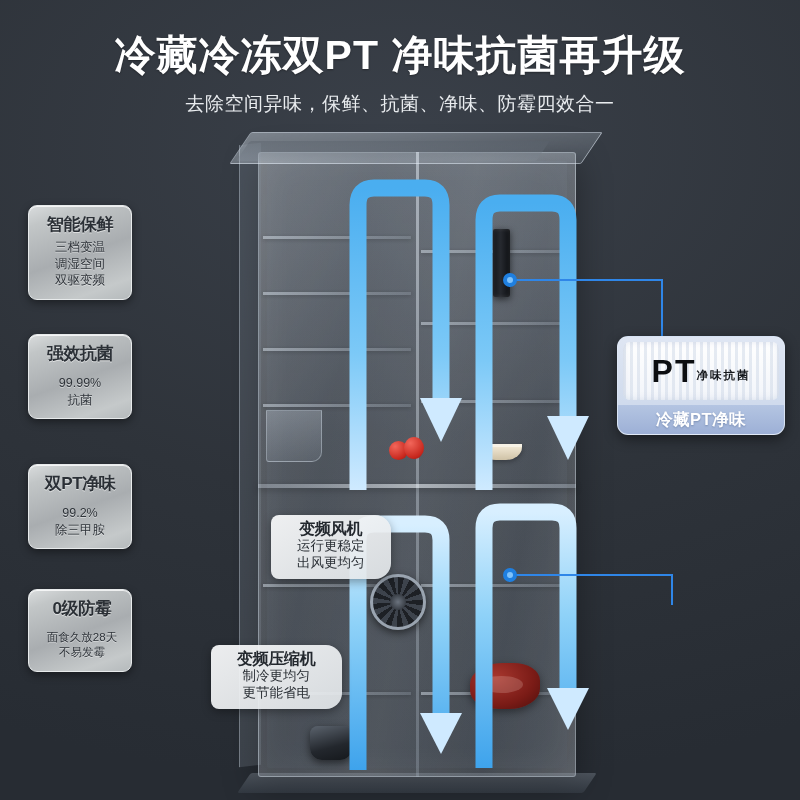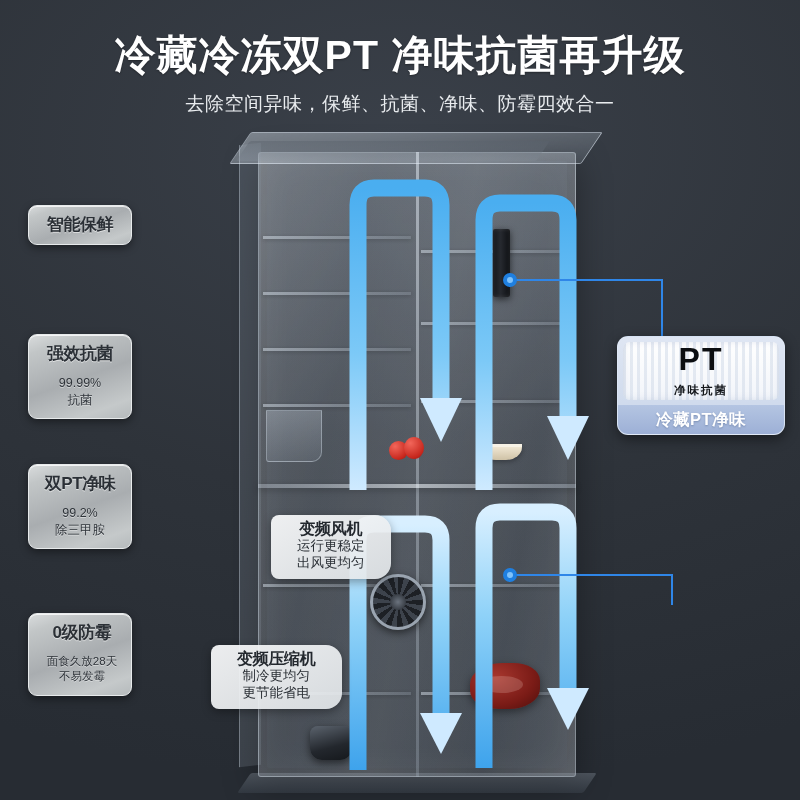--- a/index.html
+++ b/index.html
@@ -179,21 +179,21 @@
   }
   .feat .s {
     margin-top:5px;
     font-size:12.5px; color:#2f343a; line-height:1.33;
     text-shadow:0 1px 0 rgba(255,255,255,.45);
     white-space:nowrap;
   }
   .feat.f1 { top:205px; }
   .feat.f2 { top:334px; }
   .feat.f3 { top:464px; }
-  .feat.f4 { top:613px;padding-left:8px; }
+  .feat.f4 { top:589px;padding-left:8px; }
 
   
   .callout {
     position:absolute;
     border-radius:8px 16px 16px 8px;
     background:linear-gradient(150deg, rgba(248,249,250,.94), rgba(226,230,233,.92));
     box-shadow:0 3px 10px rgba(0,0,0,.34);
     padding:5px 26px 7px;
     text-align:center;
   }
@@ -217,21 +217,21 @@
     border-radius:11px; overflow:hidden;
     background:linear-gradient(180deg,#dfe6f3,#c9d6ea);
     box-shadow:0 4px 13px rgba(0,0,0,.45);
     border:1px solid rgba(228,238,252,.5);
   }
   .badge .panel {
     height:58px; margin:5px 5px 0; border-radius:7px;
     background:
       repeating-linear-gradient(90deg, rgba(205,215,230,.5) 0 3px, rgba(255,255,255,0) 3px 7px),
       linear-gradient(180deg,#ffffff,#f2f5fa);
-    display:flex; flex-direction:column; align-items:center; justify-content:center;
+    display:flex; flex-direction:row; align-items:center; justify-content:center;
     box-shadow:inset 0 0 7px rgba(150,170,200,.28);
   }
   .badge .pt {
     font-size:32px; font-weight:bold; color:#0c0e11;
     letter-spacing:2px; line-height:.95;
   }
   .badge .ptsub {
     margin-top:9px;
     font-size:11.5px; font-weight:bold; color:#14171b; letter-spacing:2px;
   }
@@ -335,20 +335,25 @@
       <path d="M 106 620 L 106 390 Q 106 374 122 374 L 173 374 Q 189 374 189 390 L 189 565" fill="none" stroke="url(#agD)" stroke-width="17"></path>
       <polygon points="168,563 210,563 189,604" fill="#cfeaff"></polygon>
 
       <path d="M 232 618 L 232 378 Q 232 362 248 362 L 300 362 Q 316 362 316 378 L 316 540" fill="none" stroke="url(#agD)" stroke-width="17"></path>
       <polygon points="295,538 337,538 316,580" fill="#cfeaff"></polygon>
     </svg>
   </div>
 
   <div class="feat f1">
     <div class="h">智能保鲜</div>
+    <div class="s">
+      <div>三档变温</div>
+      <div>调湿空间</div>
+      <div>双驱变频</div>
+    </div>
   </div>
   <div class="feat f2">
     <div class="h">强效抗菌</div>
     <div class="s" style="margin-top:12px">
       <div>99.99%</div>
       <div>抗菌</div>
     </div>
   </div>
   <div class="feat f3">
     <div class="h">双PT净味</div>

